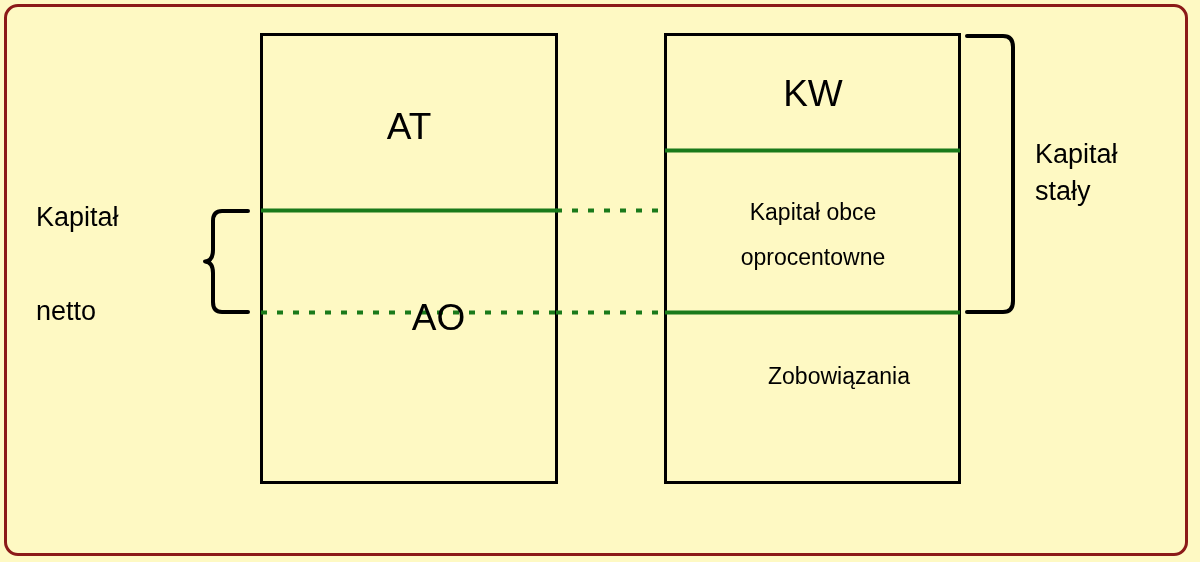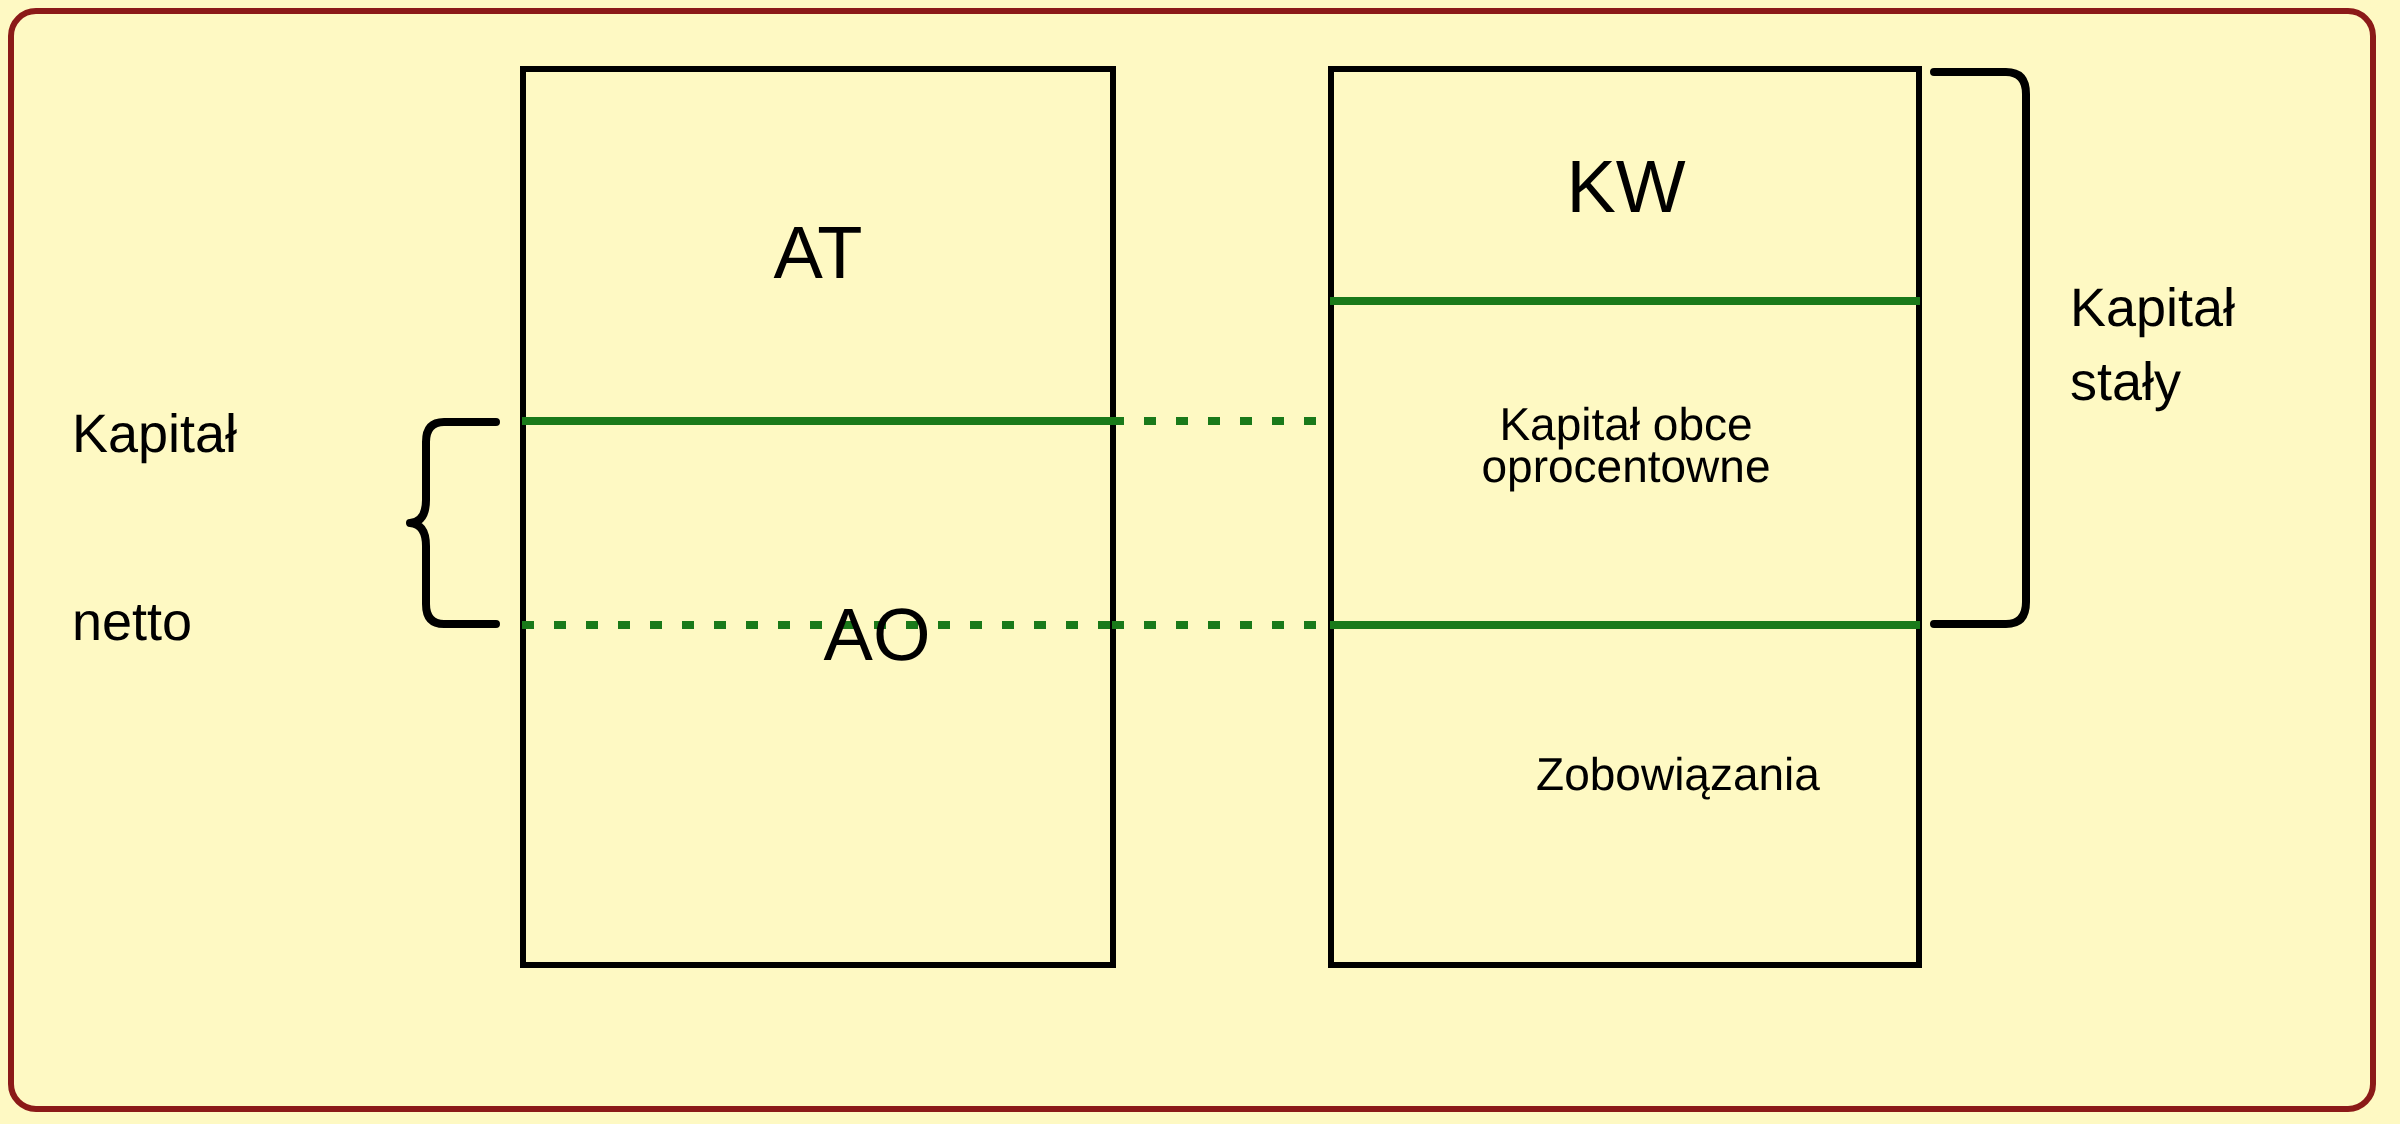--- a/index.html
+++ b/index.html
@@ -98,23 +98,23 @@
              L 967 312" fill="none" stroke="#000000" stroke-width="4" stroke-linecap="round" stroke-linejoin="round"></path>
   </svg>
 
   <div class="lbl lbl-big center" style="left:261px; top:105px; width:296px;">AT</div>
 
   <div class="lbl lbl-big center" style="left:261px; top:296px; width:355px;">AO</div>
 
   <div class="lbl lbl-big center" style="left:665px; top:72px; width:296px;">KW</div>
 
   <div class="lbl lbl-sm center" style="left:665px; top:199px; width:296px;">Kapitał obce</div>
-  <div class="lbl lbl-sm center" style="left:665px; top:220px; width:296px;">oprocentowne</div>
+  <div class="lbl lbl-sm center" style="left:665px; top:244px; width:296px;">oprocentowne</div>
 
-  <div class="lbl lbl-sm center" style="left:665px; top:374px; width:348px;">Zobowiązania</div>
+  <div class="lbl lbl-sm center" style="left:665px; top:363px; width:348px;">Zobowiązania</div>
 
   <div class="lbl lbl-mid" style="left:36px; top:202px;">Kapitał</div>
   <div class="lbl lbl-mid" style="left:36px; top:296px;text-align:right;">netto</div>
 
   <div class="lbl lbl-mid" style="left:1035px; top:139px;">Kapitał</div>
   <div class="lbl lbl-mid" style="left:1035px; top:176px;">stały</div>
 
 </div>
 
 </body></html>

